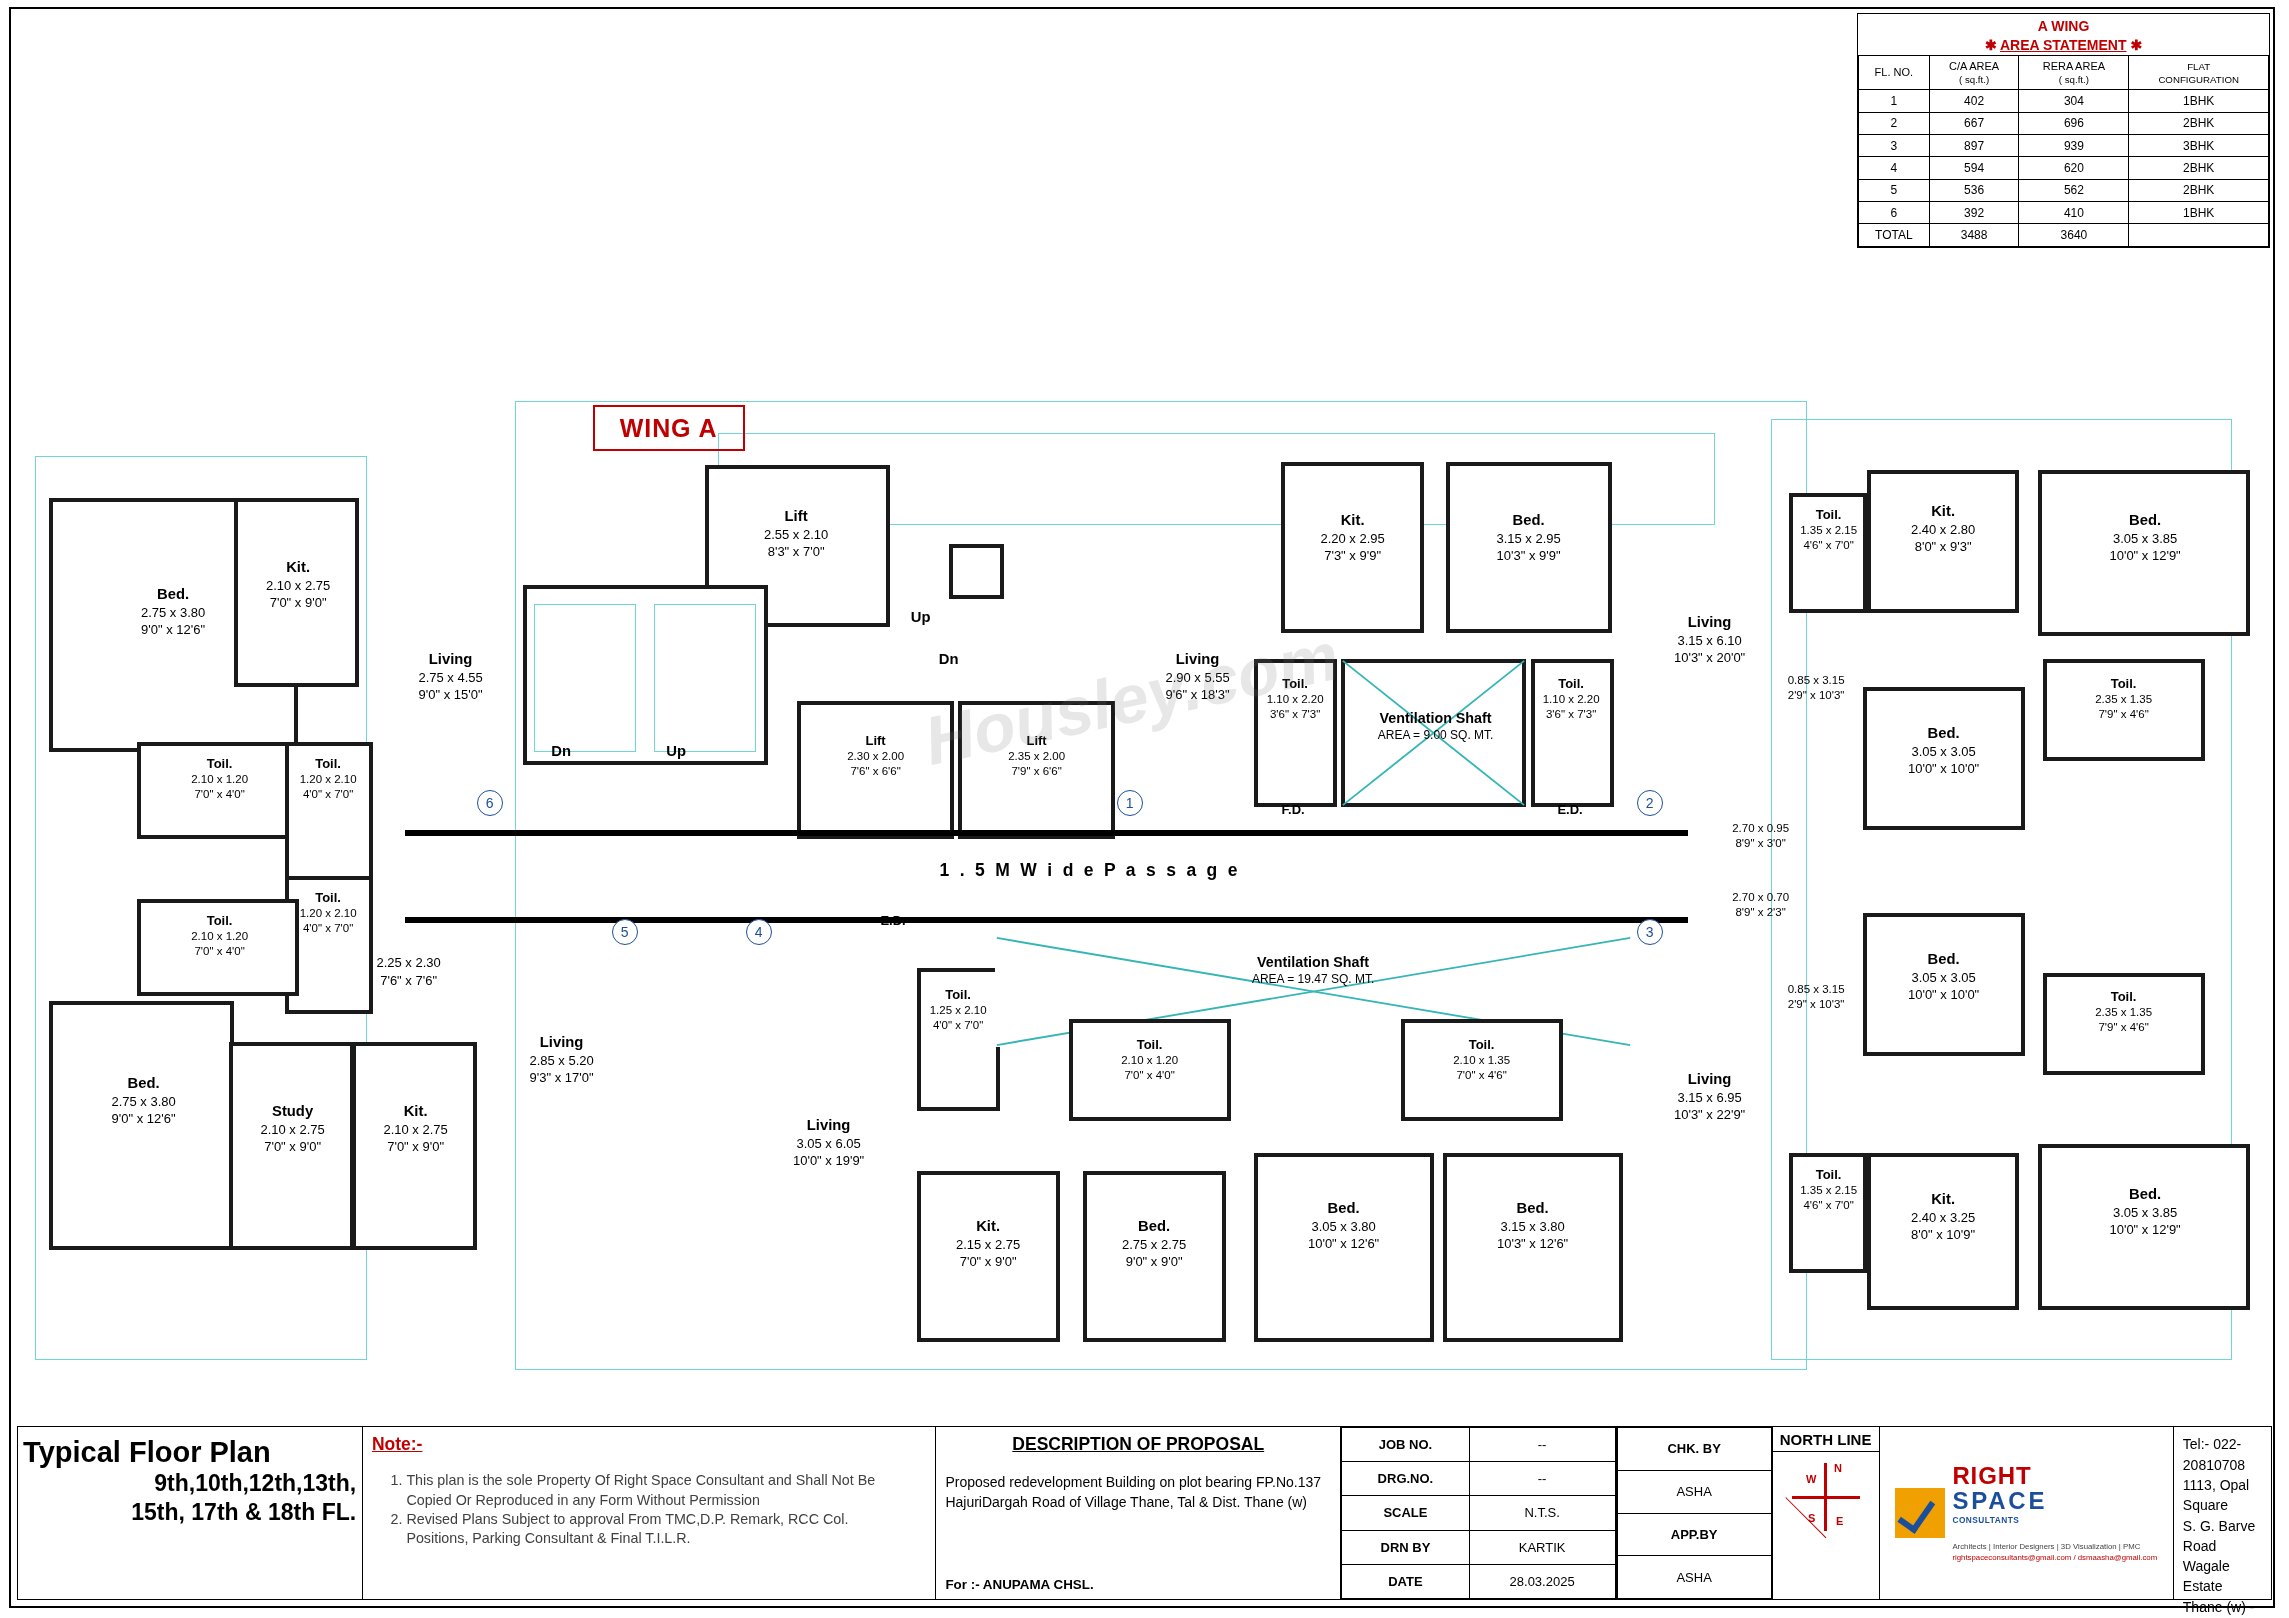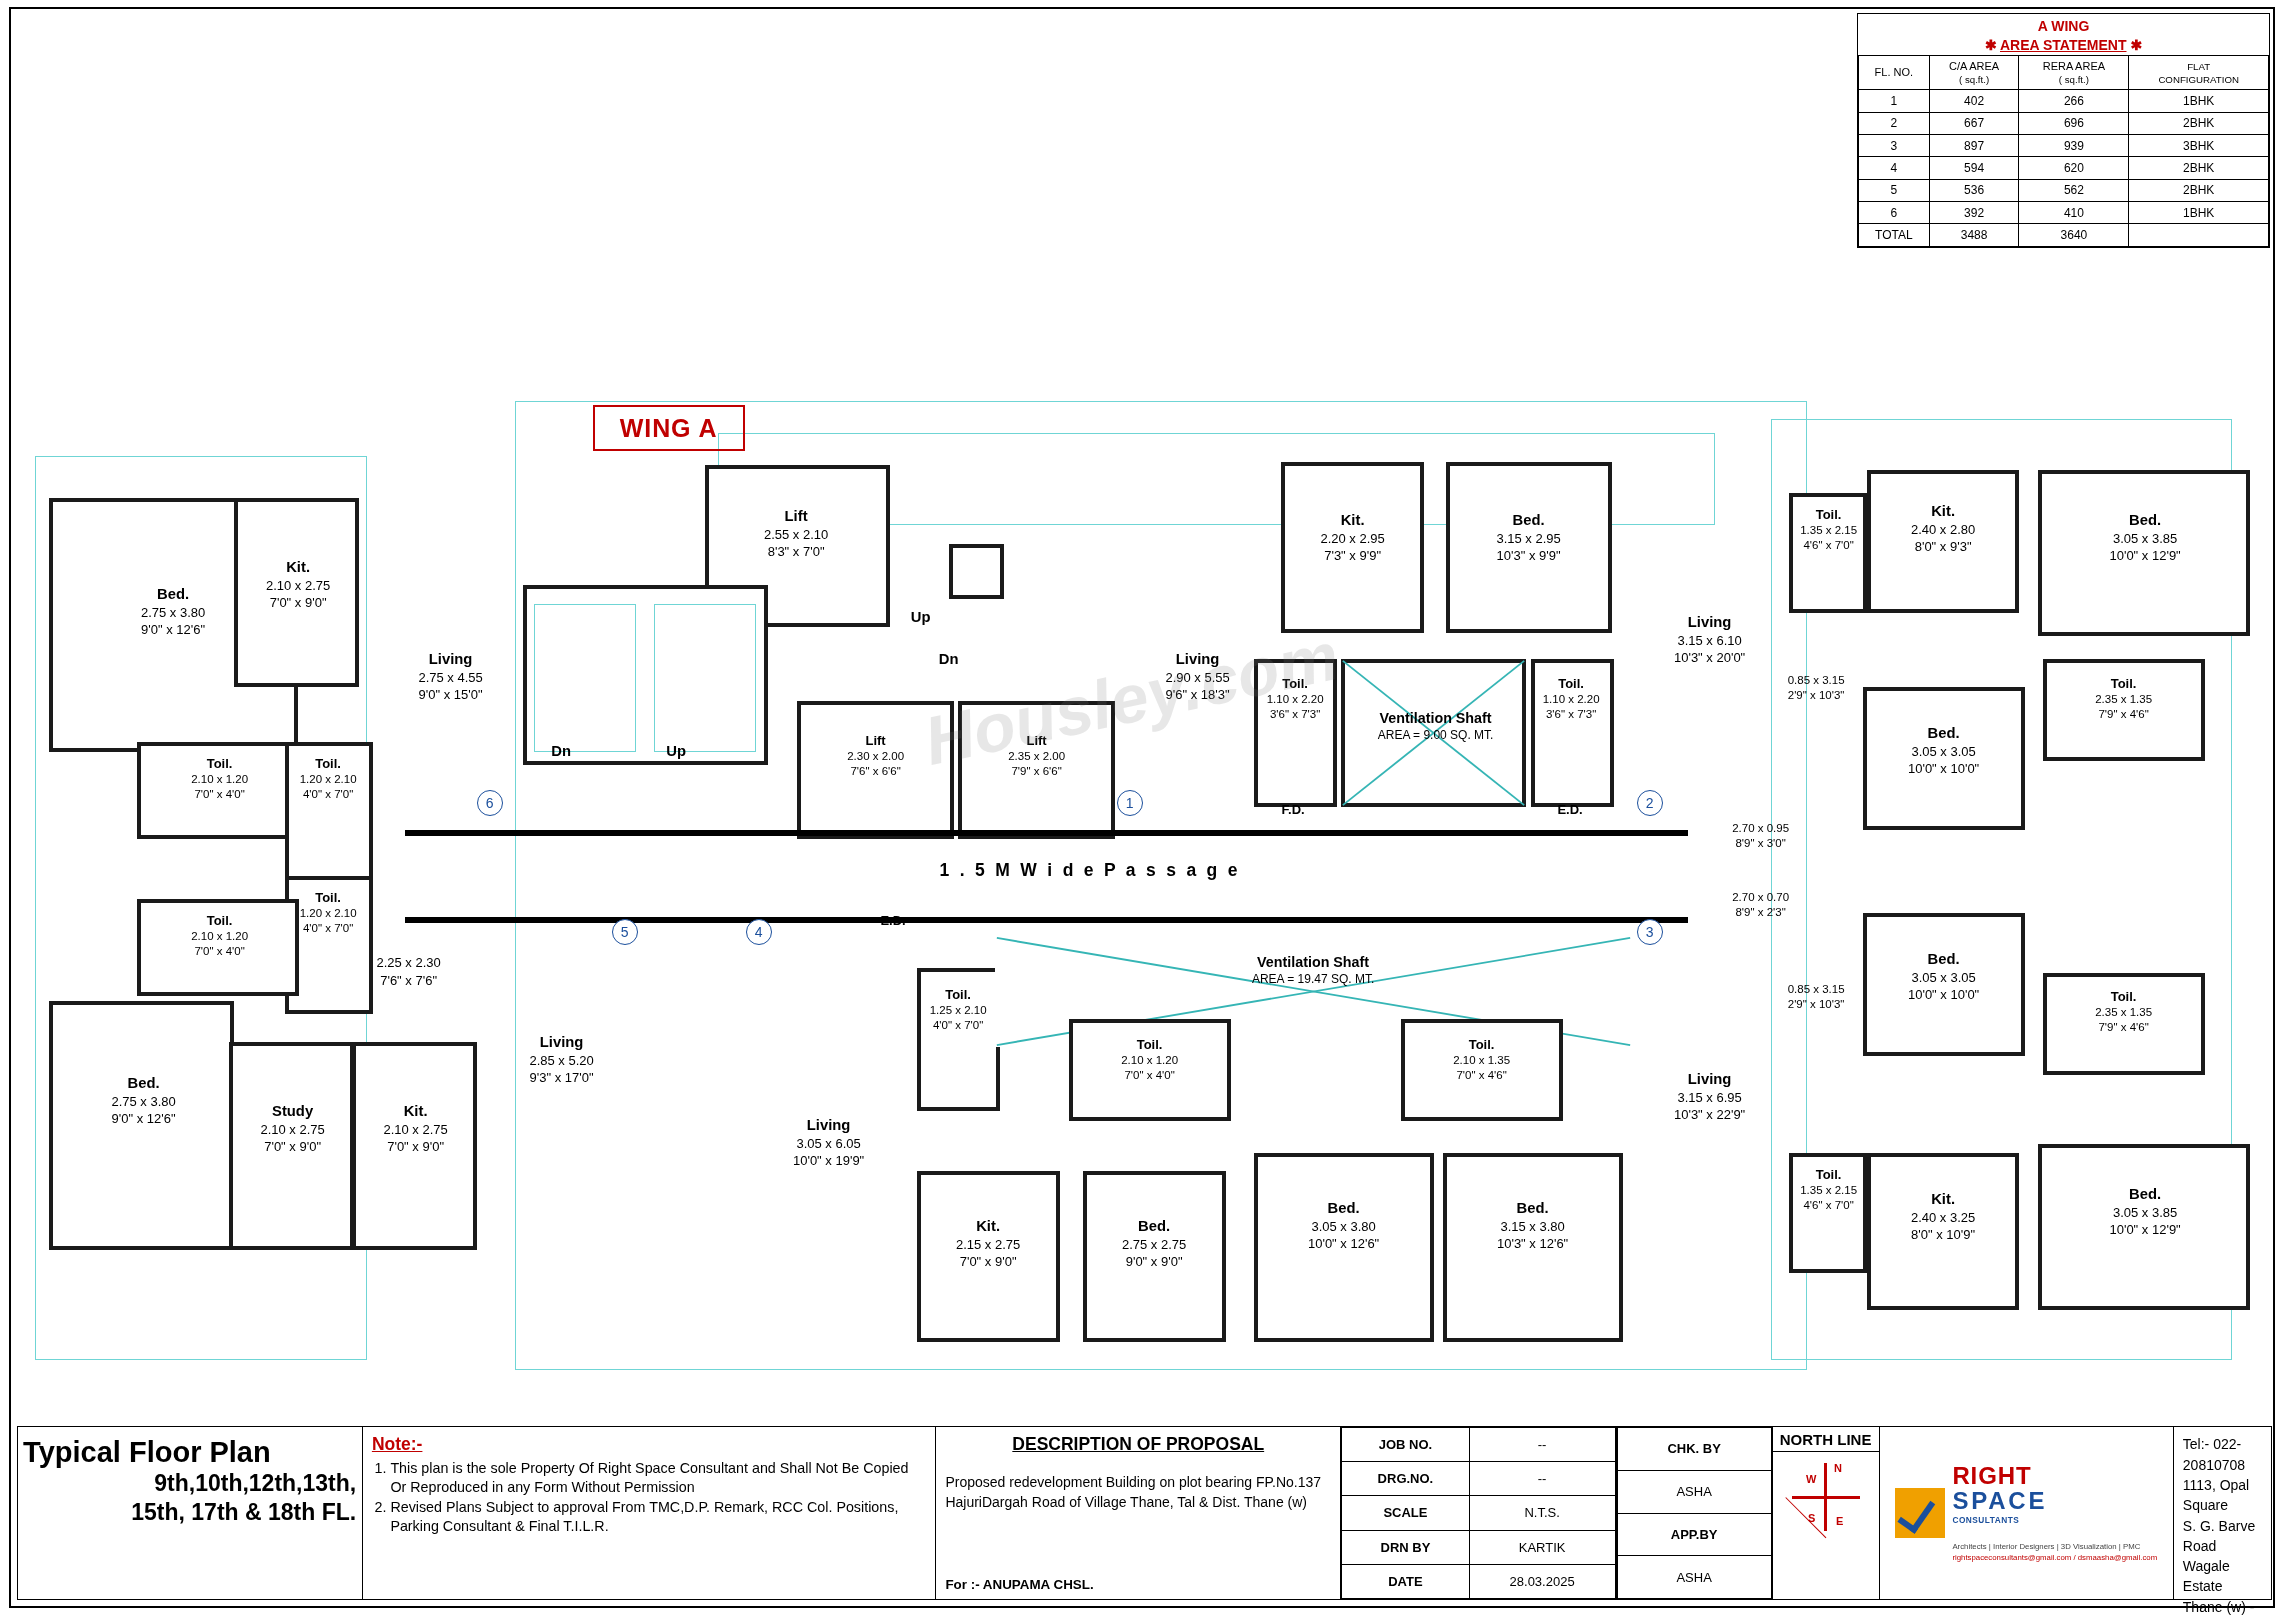--- a/index.html
+++ b/index.html
@@ -44,21 +44,21 @@
   .wm{position:absolute;left:904px;top:646px;font-size:68px;color:rgba(120,120,120,.18);font-style:italic;font-weight:bold;transform:rotate(-12deg);user-select:none;}
 
   
   .title-block{position:absolute;left:16.6px;top:1426px;width:2255px;height:174px;border:1.8px solid #000;box-sizing:border-box;display:flex;}
   .tb-cell{border-right:1.8px solid #000;box-sizing:border-box;position:relative;}
   .tb-1{width:358px;padding:9.2px 5.5px;}
   .tb-1 .t1{font-size:29px;font-weight:bold;}
   .tb-1 .t2{font-size:23px;font-weight:bold;line-height:1.25;text-align:right;}
   .tb-2{width:595px;padding:7.4px 9.2px;}
   .tb-2 .note-h{color:#c00000;font-weight:bold;font-size:17.5px;text-decoration:underline;margin-bottom:3.7px;}
-  .tb-2 ol{margin:0;padding-left:18.5px;color:#000000;font-size:14.3px;line-height:1.35;}
+  .tb-2 ol{margin:16px;padding-left:18.5px;color:#404040;font-size:14.3px;line-height:1.35;}
   .tb-3{width:420px;padding:7.4px 9.2px;}
   .tb-3 .dh{font-weight:bold;font-size:17.5px;text-align:center;text-decoration:underline;}
   .tb-3 .dt{font-size:14px;line-height:1.4;margin-top:18px;}
   .tb-3 .df{font-size:13.4px;font-weight:bold;position:absolute;bottom:7.4px;left:9.2px;}
   .tb-4{width:286px;}
   .tb-4 table{border-collapse:collapse;width:100%;height:100%;font-size:13px;}
   .tb-4 td{border:0.9px solid #000;text-align:center;padding:2.8px 3.7px;}
   .tb-4 td.k{font-weight:bold;}
   .tb-5{width:162px;}
   .tb-5 table{border-collapse:collapse;width:100%;height:100%;font-size:13px;}
@@ -464,21 +464,21 @@
           </th>
           <th>
             <span class="sub">FLAT</span><br><span class="sub">CONFIGURATION</span>
           </th>
         </tr>
       </thead>
       <tbody>
         <tr>
           <td>1</td>
           <td>402</td>
-          <td>266</td>
+          <td>304</td>
           <td>1BHK</td>
         </tr>
         <tr>
           <td>2</td>
           <td>667</td>
           <td>696</td>
           <td>2BHK</td>
         </tr>
         <tr>
           <td>3</td>

